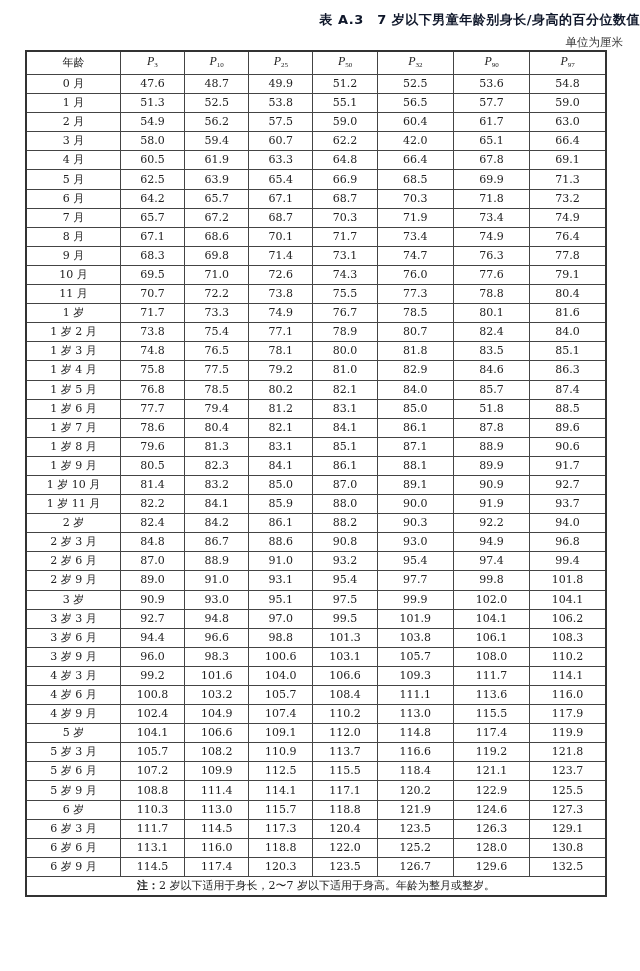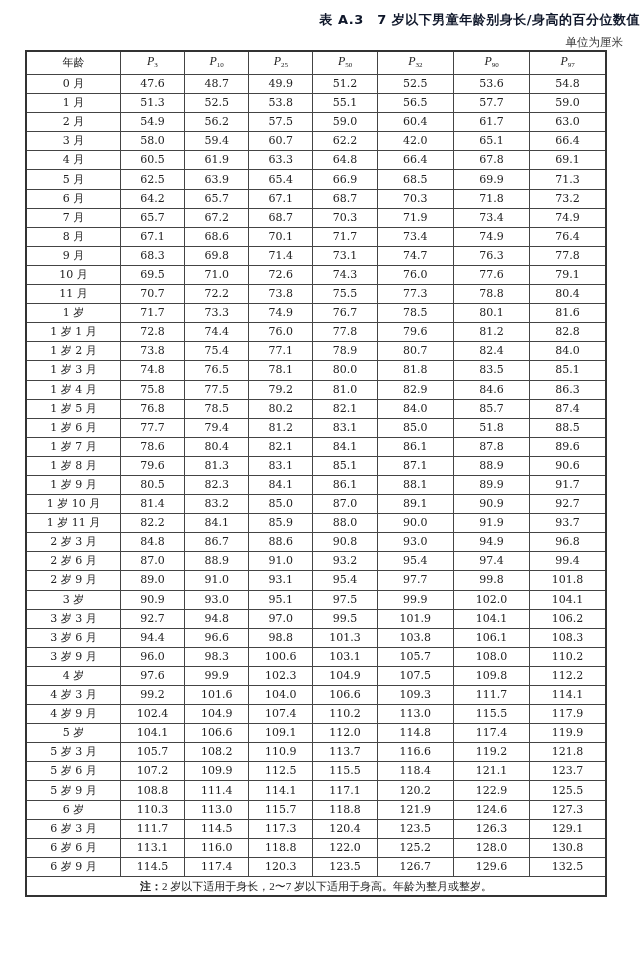--- a/index.html
+++ b/index.html
@@ -34,21 +34,21 @@
     font-size: 11px;
     font-weight: normal;
     color: #222;
     line-height: 18px;
     white-space: nowrap;
   }
   table.data th { height: 19px; }
   th i { font-style: italic; font-family: "Liberation Serif", "DejaVu Serif", serif; font-size: 12px; }
   th i sub { font-size: 7px; font-style: normal; vertical-align: -2px; }
   td.note {
-    text-align: left; padding-left: 8px; font-size: 11px; height: 21px; font-family: Liberation Serif, serif;
+    text-align: left; padding-left: 8px; font-size: 11px; height: 21px;
   }
   td.note b { font-weight: bold; }
   col.c0 { width: 94px; }
   col.cw { width: 64px; }
   col.c75 { width: 76px; }
   col.c90 { width: 76px; }
   col.c97 { width: 76px; }
 </style>
 </head>
 <body>
@@ -204,30 +204,20 @@
         <td>1 岁</td>
         <td>71.7</td>
         <td>73.3</td>
         <td>74.9</td>
         <td>76.7</td>
         <td>78.5</td>
         <td>80.1</td>
         <td>81.6</td>
       </tr>
       <tr>
-        <td>1 岁 1 月</td>
-        <td>72.8</td>
-        <td>74.4</td>
-        <td>76.0</td>
-        <td>77.8</td>
-        <td>79.6</td>
-        <td>81.2</td>
-        <td>82.8</td>
-      </tr>
-      <tr>
         <td>1 岁 2 月</td>
         <td>73.8</td>
         <td>75.4</td>
         <td>77.1</td>
         <td>78.9</td>
         <td>80.7</td>
         <td>82.4</td>
         <td>84.0</td>
       </tr>
       <tr>
@@ -314,20 +304,30 @@
         <td>1 岁 11 月</td>
         <td>82.2</td>
         <td>84.1</td>
         <td>85.9</td>
         <td>88.0</td>
         <td>90.0</td>
         <td>91.9</td>
         <td>93.7</td>
       </tr>
       <tr>
+        <td>2 岁</td>
+        <td>82.4</td>
+        <td>84.2</td>
+        <td>86.1</td>
+        <td>88.2</td>
+        <td>90.3</td>
+        <td>92.2</td>
+        <td>94.0</td>
+      </tr>
+      <tr>
         <td>2 岁 3 月</td>
         <td>84.8</td>
         <td>86.7</td>
         <td>88.6</td>
         <td>90.8</td>
         <td>93.0</td>
         <td>94.9</td>
         <td>96.8</td>
       </tr>
       <tr>
@@ -384,38 +384,38 @@
         <td>3 岁 9 月</td>
         <td>96.0</td>
         <td>98.3</td>
         <td>100.6</td>
         <td>103.1</td>
         <td>105.7</td>
         <td>108.0</td>
         <td>110.2</td>
       </tr>
       <tr>
-        <td>4 岁</td>
-        <td>97.6</td>
-        <td>99.9</td>
-        <td>102.3</td>
-        <td>104.9</td>
-        <td>107.5</td>
-        <td>109.8</td>
-        <td>112.2</td>
-      </tr>
-      <tr>
         <td>4 岁 3 月</td>
         <td>99.2</td>
         <td>101.6</td>
         <td>104.0</td>
         <td>106.6</td>
         <td>109.3</td>
         <td>111.7</td>
         <td>114.1</td>
+      </tr>
+      <tr>
+        <td>4 岁 6 月</td>
+        <td>100.8</td>
+        <td>103.2</td>
+        <td>105.7</td>
+        <td>108.4</td>
+        <td>111.1</td>
+        <td>113.6</td>
+        <td>116.0</td>
       </tr>
       <tr>
         <td>4 岁 9 月</td>
         <td>102.4</td>
         <td>104.9</td>
         <td>107.4</td>
         <td>110.2</td>
         <td>113.0</td>
         <td>115.5</td>
         <td>117.9</td>

